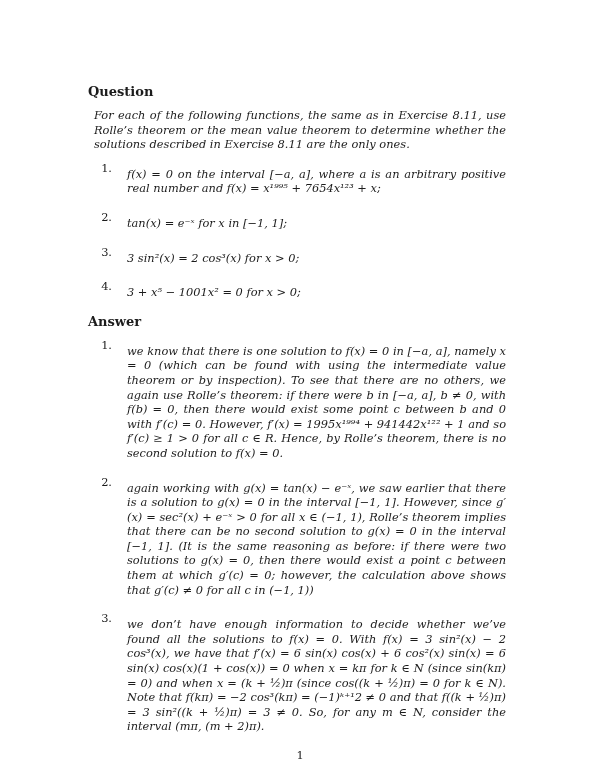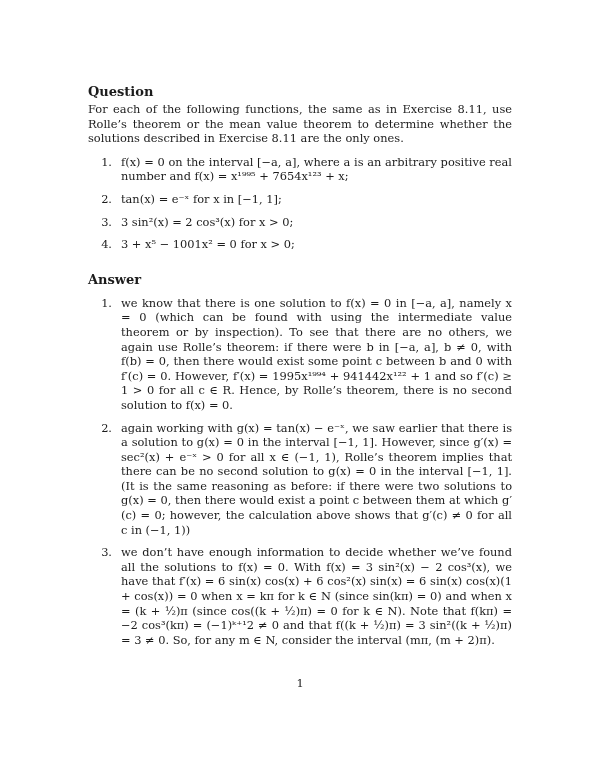--- a/index.html
+++ b/index.html
@@ -21,26 +21,27 @@
     line-height: 14.6px;
     color: #1c1c1c;
   }
   .heading {
     font-size: 13px;
     font-weight: 700;
     margin: 0 0 3px 0;
     line-height: 15px;
   }
   .answer-heading {
-    margin-top: 12px;
+    margin-top: 0;
     margin-bottom: 9px;
   }
   .para {
-    margin: 0;
+    margin: 6px;
     text-align: justify;
+    font-style: italic;
   }
   .intro {
     margin-bottom: 9px;
   }
   .list-item {
     display: flex;
     margin-bottom: 8px;
   }
   .marker {
     flex: 0 0 33px;

